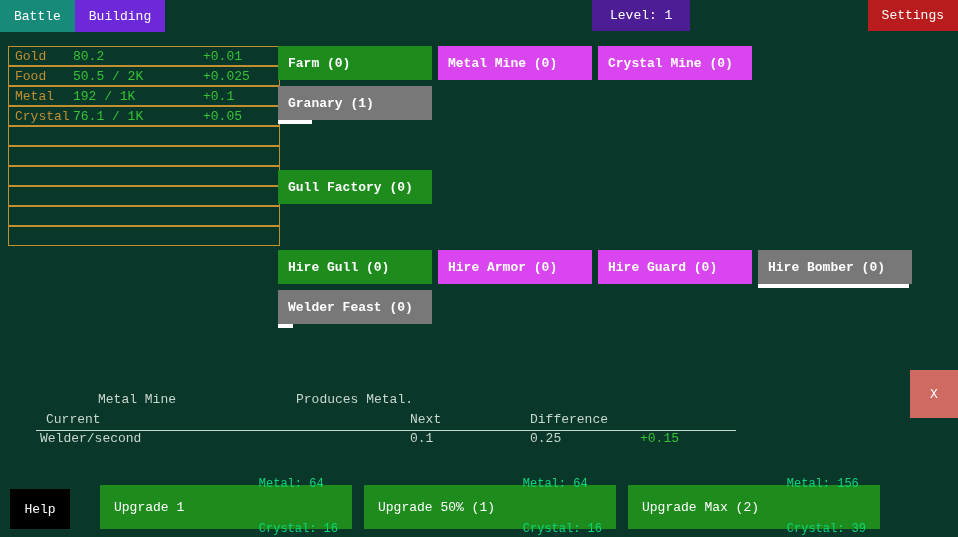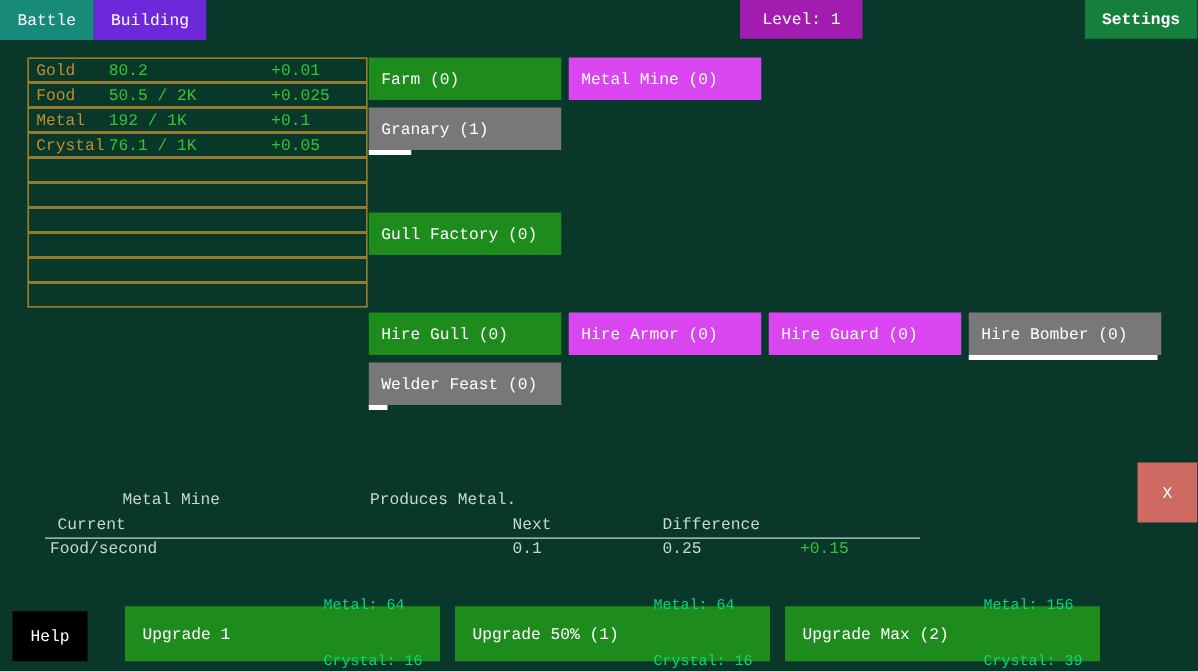--- a/index.html
+++ b/index.html
@@ -24,57 +24,57 @@
     cursor: pointer;
     display: flex;
     align-items: center;
   }
   .tab.battle { background: #178a7a; }
   .tab.building { background: #6d28d9; }
   .level-badge {
     position: absolute;
     left: 592px;
     top: 0;
-    background: #a21caf;
+    background: #4c1d95;
     padding: 8px 18px;
     color: #fff;
   }
   .settings-btn {
     position: absolute;
     right: 0;
     top: 0;
-    background: #15803d;
+    background: #b91c1c;
     padding: 8px 14px;
     color: #fff;
     cursor: pointer;
-    font-weight: bold;
   }
   .resource-panel {
     position: absolute;
-    left: 22px;
+    left: 8px;
     top: 46px;
     width: 272px;
   }
   .resource-row {
     border: 1px solid #c09030;
     padding: 2px 6px;
     display: flex;
     font-size: 13px;
     height: 20px;
     align-items: center;
   }
   .resource-row + .resource-row { border-top: 1px solid #c09030; }
   .res-name { color: #c09030; width: 58px; }
   .res-val { color: #36c236; width: 130px; }
   .res-rate { color: #36c236; font-family: Liberation Mono, monospace; }
   .empty-row { height: 20px; }
   .build-area {
     position: absolute;
-    left: 295px;
+    left: 278px;
     top: 46px;
+    font-weight: bold;
   }
   .build-row {
     display: flex;
     gap: 6px;
     margin-bottom: 6px;
   }
   .build-btn {
     position: relative;
     width: 154px;
     height: 34px;
@@ -202,20 +202,23 @@
 </div>
 
 <div class="build-area">
   <div class="build-row">
     <div class="build-btn green">
         <span>Farm (0)</span>
       </div>
     <div class="build-btn dark">
         <span>Metal Mine (0)</span>
       </div>
+    <div class="build-btn dark">
+        <span>Crystal Mine (0)</span>
+      </div>
   </div>
   <div class="build-row">
     <div class="build-btn grey">
       <span>Granary (1)</span>
       <div class="pbar" style="width:22%"></div>
     </div>
   </div>
   <div class="build-row" style="margin-top:50px">
     <div class="build-btn green">
         <span>Gull Factory (0)</span>
@@ -246,21 +249,21 @@
 
 <div class="detail-panel">
   <div class="detail-name">Metal Mine</div>
   <div class="detail-desc">Produces Metal.</div>
   <div class="detail-hdr">
     <span>Current</span>
     <span>Next</span>
     <span>Difference</span>
   </div>
   <div class="detail-line">
-    <span>Food/second</span>
+    <span>Welder/second</span>
     <span>0.1</span>
     <span>0.25</span>
     <span>+0.15</span>
   </div>
 </div>
 
 <div class="close-x">X</div>
 
 <div class="help-btn">Help</div>
 

